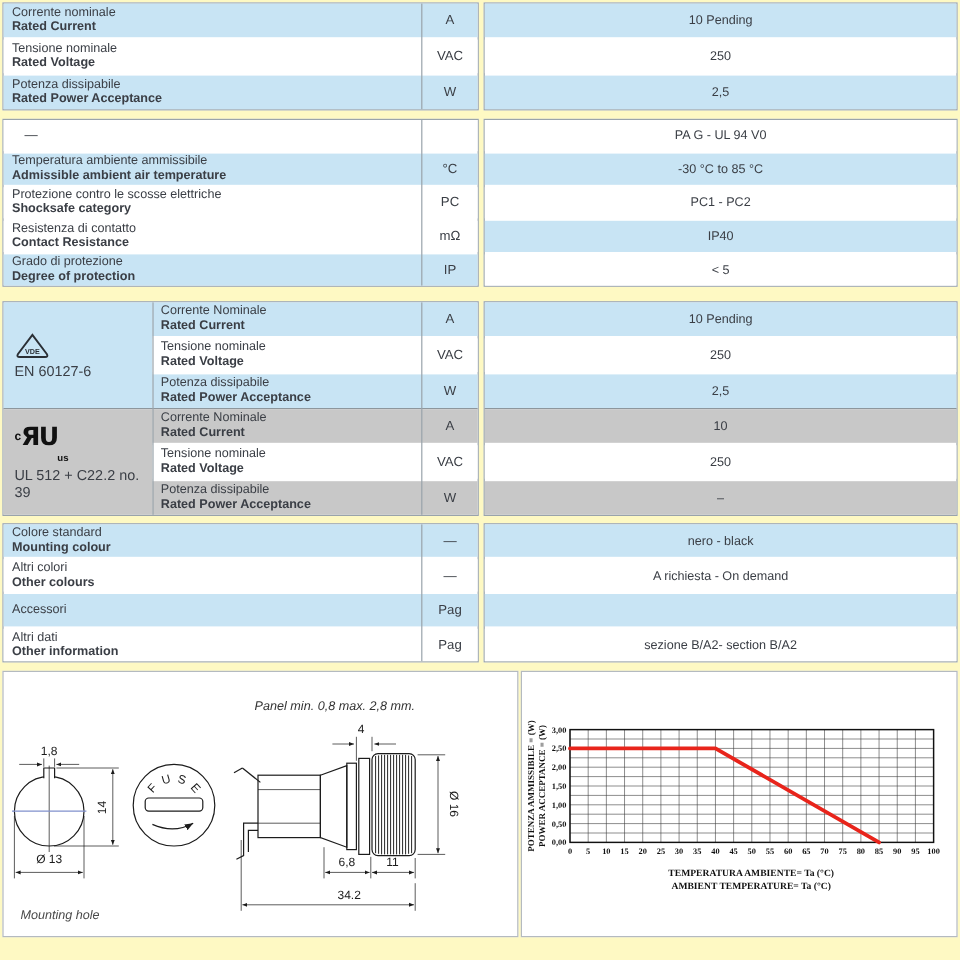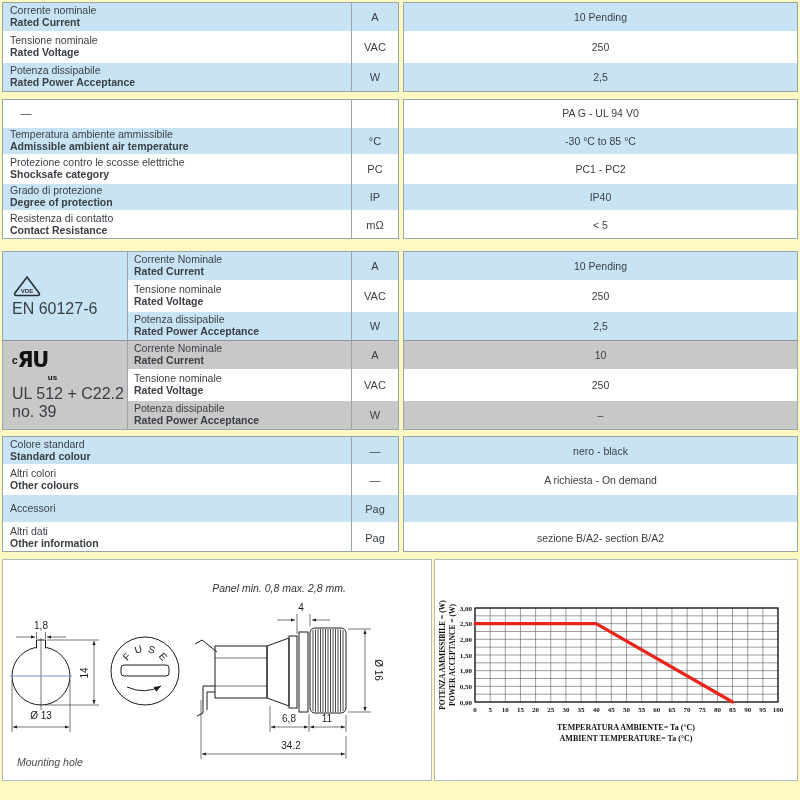--- a/index.html
+++ b/index.html
@@ -35,21 +35,21 @@
   .it{font-size:10.5px;color:var(--txt)}
   .en{font-size:10.5px;font-weight:bold;color:var(--txt)}
   .unit{width:46px;display:flex;align-items:center;justify-content:center;font-size:11px;color:var(--txt)}
   .val{align-items:center;justify-content:center;font-size:10.5px;color:var(--txt);text-align:center}
 
   .ablock{display:flex;height:88px}
   .acell{width:124px;display:flex;flex-direction:column;justify-content:center;padding-left:9px;gap:3px}
   .arows{flex:1;display:flex;flex-direction:column;gap:2px}
   .vblock{display:flex;flex-direction:column;gap:2px}
   .hdiv{height:1px;background:#8d969c;flex:none}
-  .astd{font-size:16px;color:var(--txt)}
+  .astd{font-size:12px;color:var(--txt)}
   .ul-logo{display:flex;align-items:flex-start;color:#111;line-height:1}
   .ul-c{font-size:10px;font-weight:bold;margin-top:6px}
   .ul-ru{font-size:21px;font-weight:bold;letter-spacing:-1.5px;font-family:"DejaVu Sans",sans-serif}
   .ul-us{font-size:8px;font-weight:bold;margin-top:24px}
 
   .bottom{display:flex;gap:2px}
   .box{border:1px solid #b4bac0;height:222px;background:#fff}
   .boxL{width:430px}
   .boxR{flex:1}
   .box svg{display:block;width:100%;height:100%}
@@ -120,33 +120,33 @@
         </div>
         <div class="unit">°C</div>
       </div>
       <div class="row w">
         <div class="lab">
           <span class="it">Protezione contro le scosse elettriche</span>
           <span class="en">Shocksafe category</span>
         </div>
         <div class="unit">PC</div>
       </div>
+      <div class="row w">
+        <div class="lab">
+          <span class="it">Resistenza di contatto</span>
+          <span class="en">Contact Resistance</span>
+        </div>
+        <div class="unit">mΩ</div>
+      </div>
       <div class="row b">
         <div class="lab">
           <span class="it">Grado di protezione</span>
           <span class="en">Degree of protection</span>
         </div>
         <div class="unit">IP</div>
-      </div>
-      <div class="row w">
-        <div class="lab">
-          <span class="it">Resistenza di contatto</span>
-          <span class="en">Contact Resistance</span>
-        </div>
-        <div class="unit">mΩ</div>
       </div>
     </div>
     <div class="tbl tblR s2">
       <div class="row w val">PA G - UL 94 V0</div>
       <div class="row b val">-30 °C to 85 °C</div>
       <div class="row w val">PC1 - PC2</div>
       <div class="row b val">IP40</div>
       <div class="row w val">&lt; 5</div>
     </div>
   </div>
@@ -233,21 +233,21 @@
         <div class="row g val">–</div>
       </div>
     </div>
   </div>
 
   <div class="sect s4 m18">
     <div class="tbl tblL">
       <div class="row b">
         <div class="lab">
           <span class="it">Colore standard</span>
-          <span class="en">Standard colour</span>
+          <span class="en">Mounting colour</span>
         </div>
         <div class="unit">—</div>
       </div>
       <div class="row w">
         <div class="lab">
           <span class="it">Altri colori</span>
           <span class="en">Other colours</span>
         </div>
         <div class="unit">—</div>
       </div>

